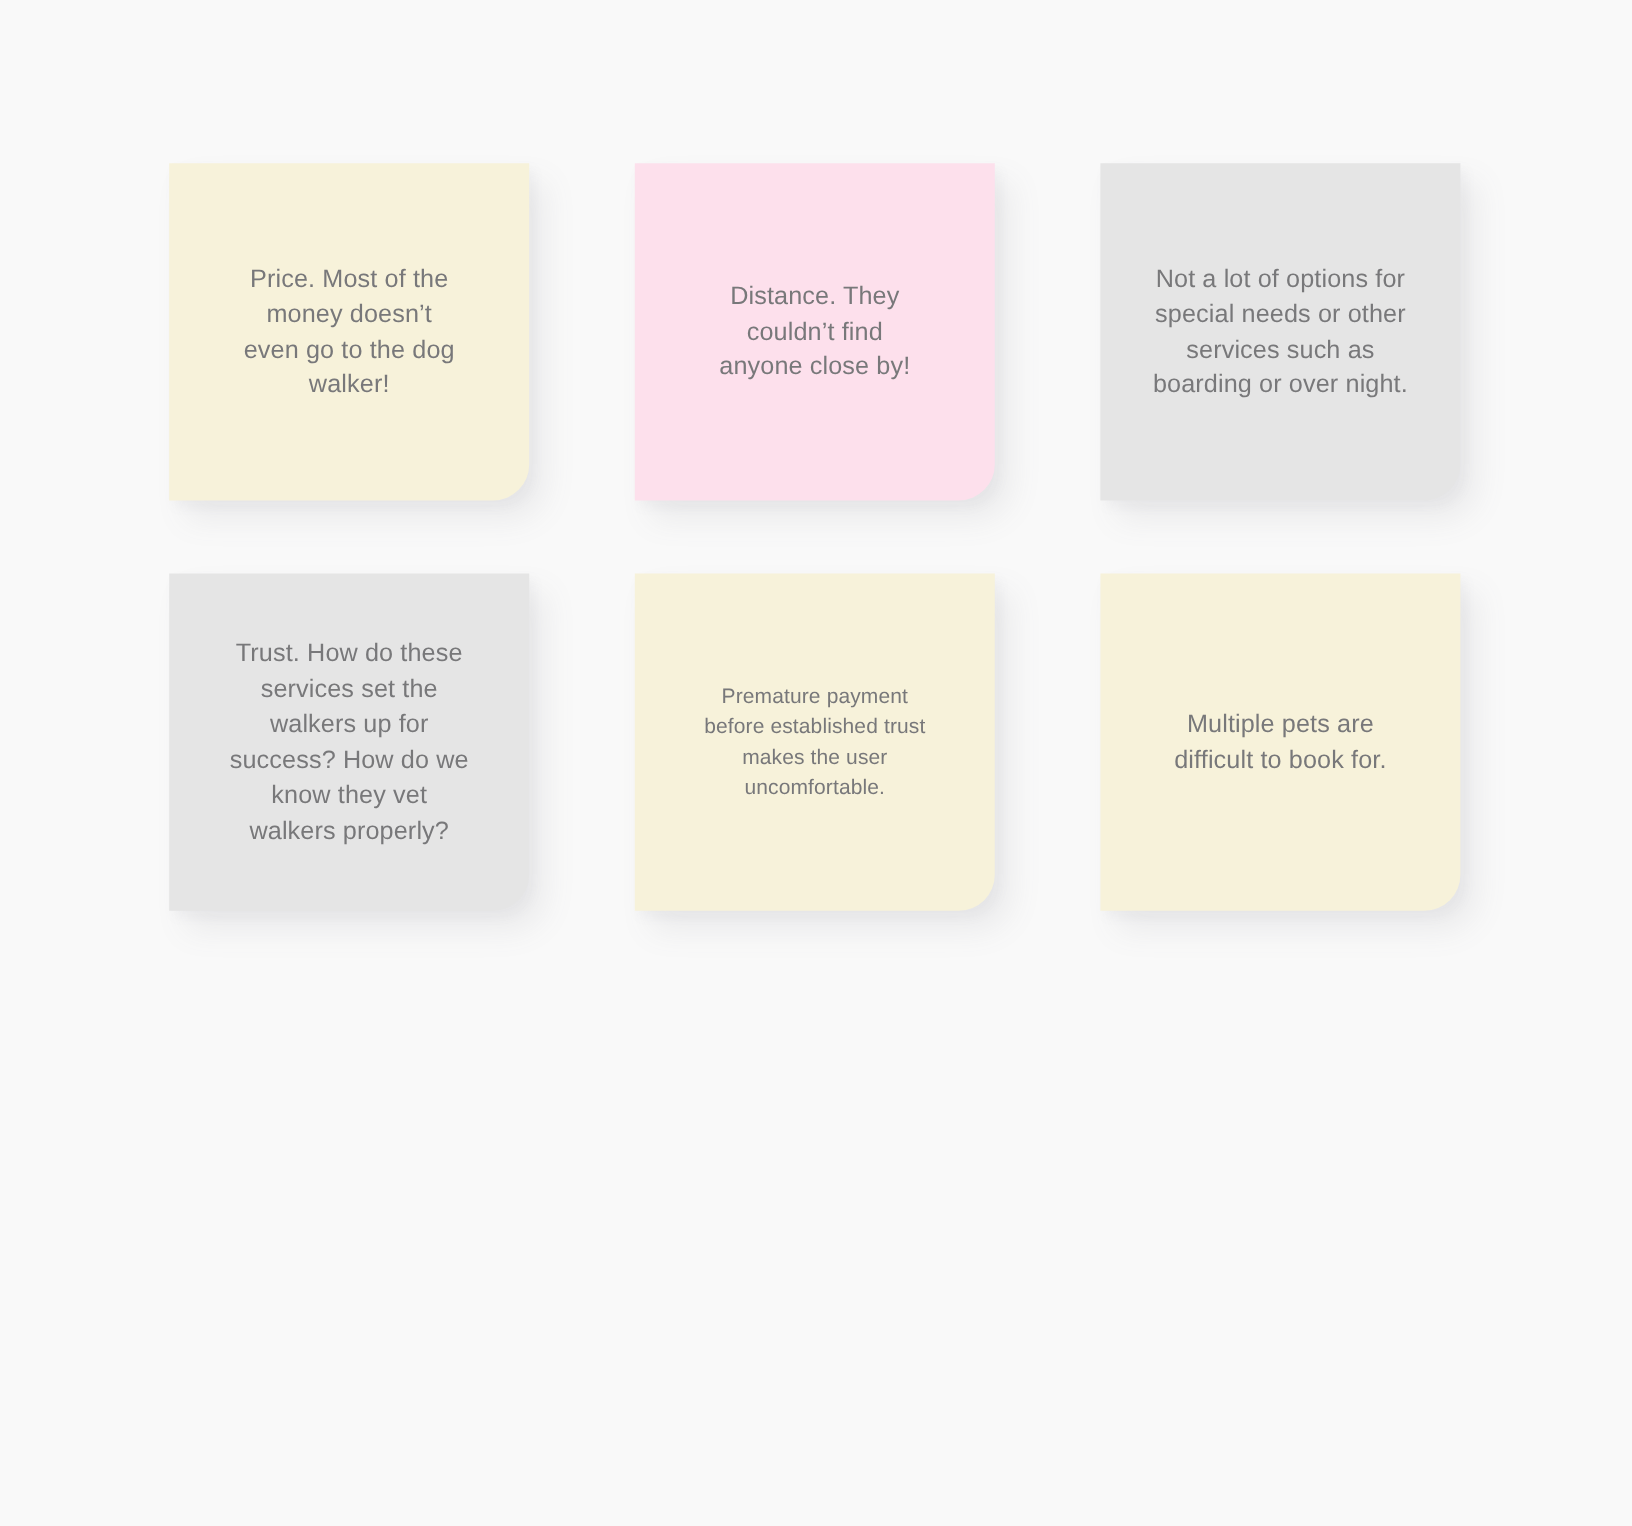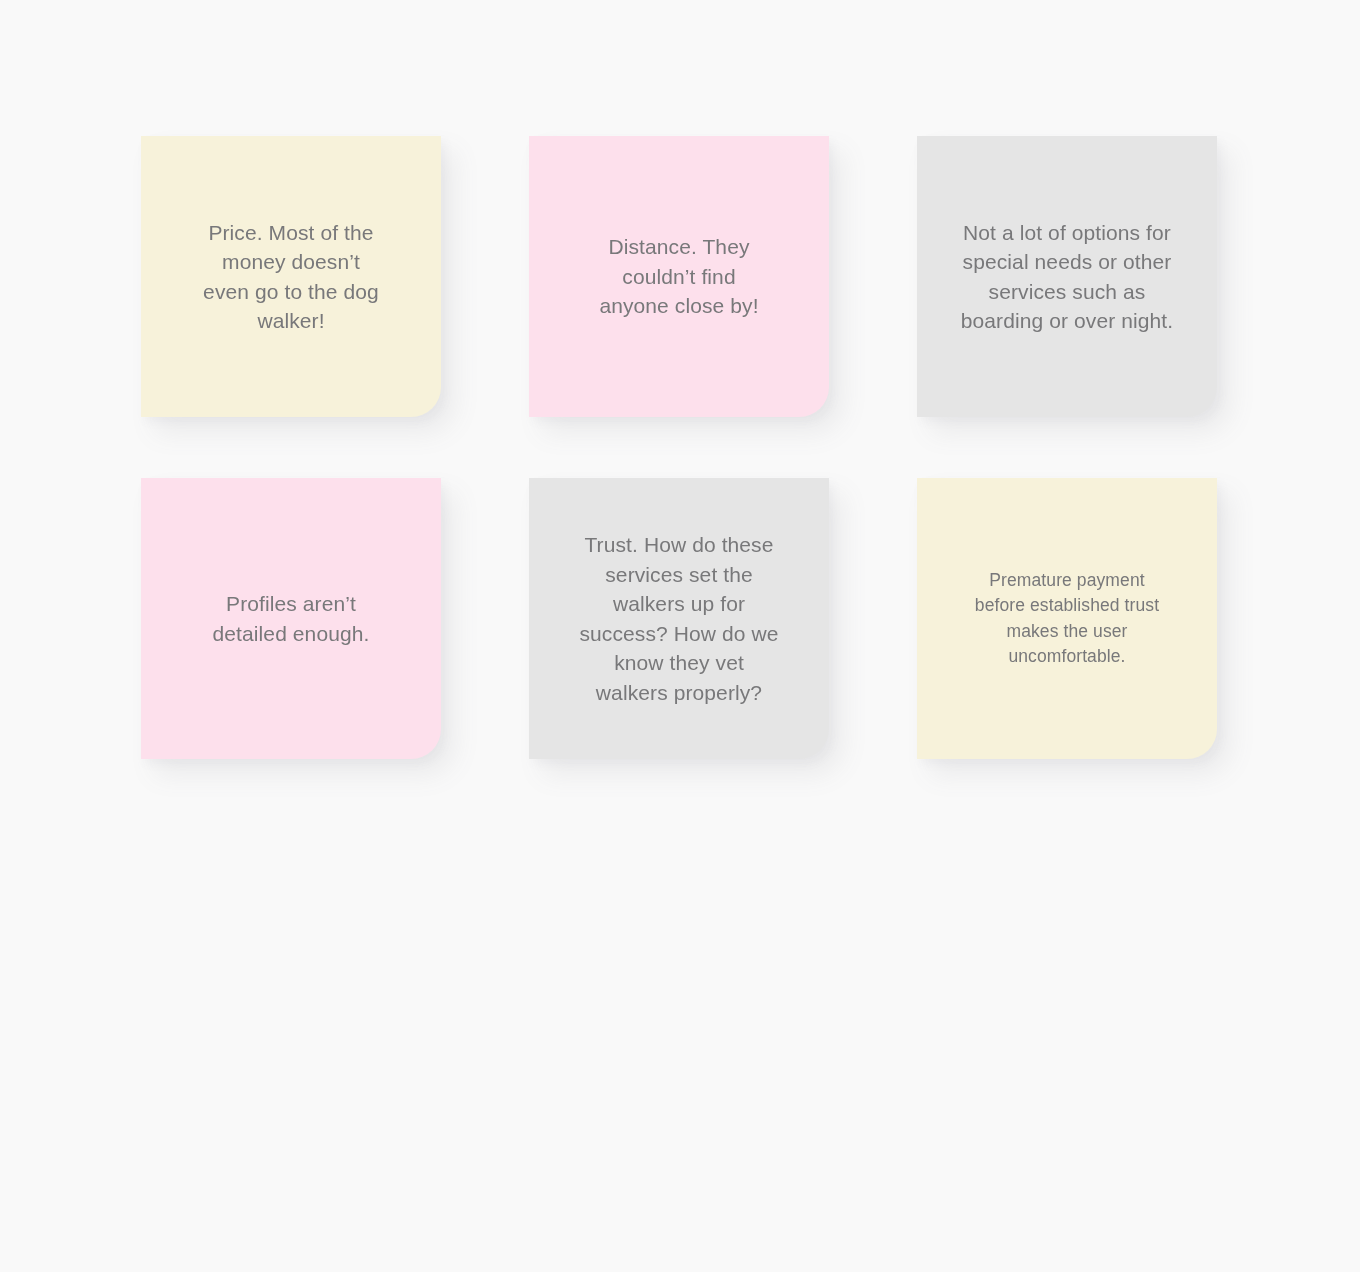--- a/index.html
+++ b/index.html
@@ -90,38 +90,38 @@
 anyone close by!</p>
     </div>
 
     <div class="note note-blue size-lg">
       <p class="note-text">Not a lot of options for
 special needs or other
 services such as
 boarding or over night.</p>
     </div>
 
-    <div class="note note-pink size-lg">
-      <p class="note-text">Profiles aren’t
-detailed enough.</p>
-    </div>
 
     <div class="note note-blue size-lg">
       <p class="note-text">Trust. How do these
 services set the
 walkers up for
 success? How do we
 know they vet
 walkers properly?</p>
     </div>
 
     <div class="note note-yellow size-sm">
       <p class="note-text">Premature payment
 before established trust
 makes the user
 uncomfortable.</p>
     </div>
 
+    <div class="note note-yellow size-lg">
+      <p class="note-text">Multiple pets are
+difficult to book for.</p>
+    </div>
 
 
 
   </div>
 </div>
 
 </body></html>

